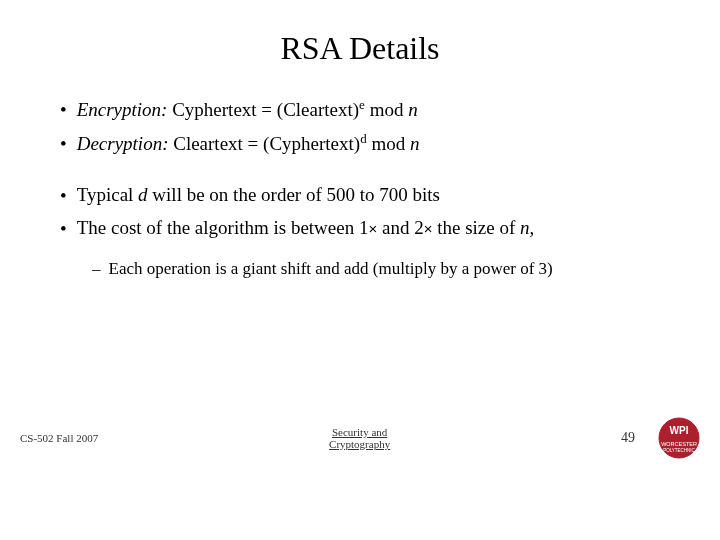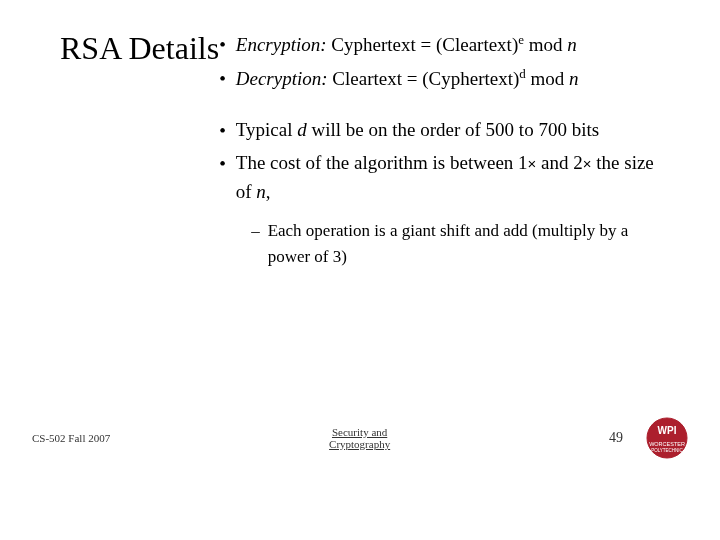--- a/index.html
+++ b/index.html
@@ -12,21 +12,21 @@
       color: #000000;
       overflow: hidden;
     }
 
     .slide {
       width: 720px;
       height: 471px;
       position: relative;
       padding: 30px 60px 60px 60px;
       display: flex;
-      flex-direction: row;
+      flex-direction: column;
     }
 
     .slide-title {
       text-align: center;
       font-size: 32px;
       font-weight: normal;
       margin-bottom: 28px;
       font-family: 'Times New Roman', Times, serif;
     }
 
@@ -84,21 +84,21 @@
     }
 
     .footer {
       position: absolute;
       bottom: 12px;
       left: 0;
       right: 0;
       display: flex;
       align-items: center;
       justify-content: space-between;
-      padding: 0 32px;
+      padding: 0 20px;
       font-size: 11px;
       color: #333;
     }
 
     .footer-left {
       font-size: 11px;
     }
 
     .footer-center {
       font-size: 11px;

